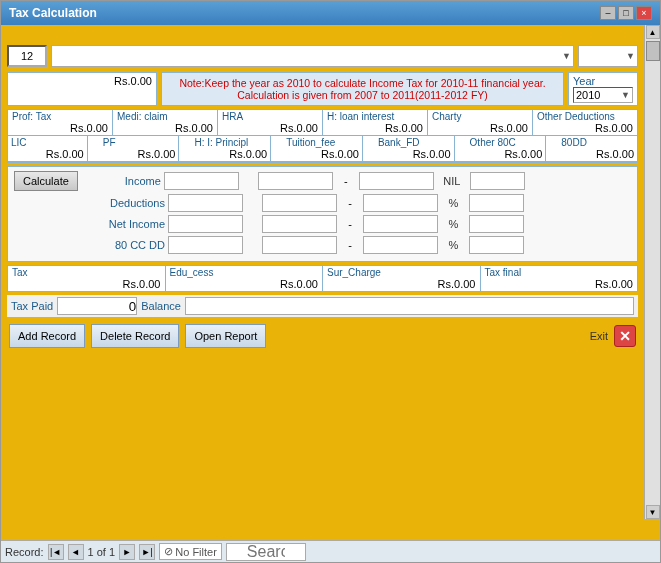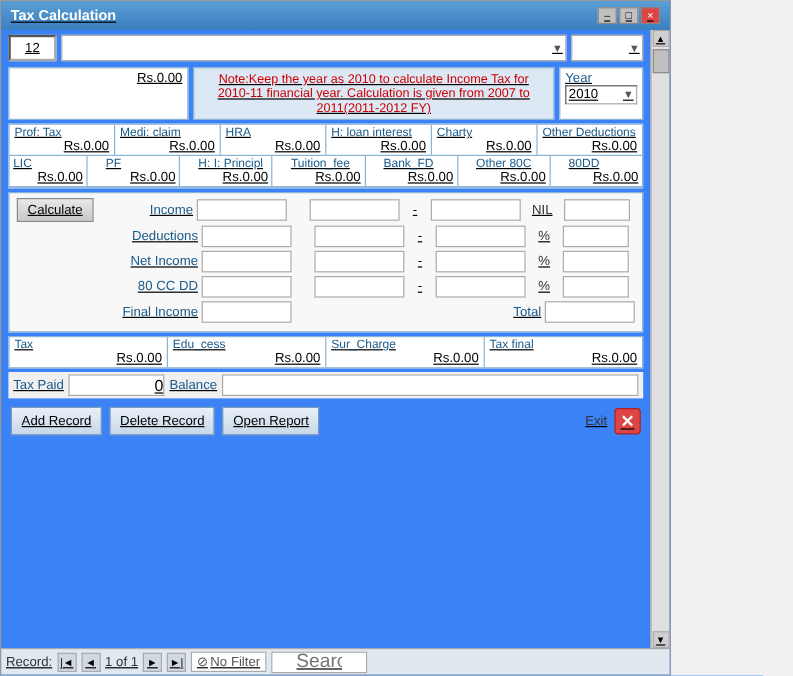--- a/index.html
+++ b/index.html
@@ -1,25 +1,24 @@
 <!DOCTYPE html>
 <html><head>
   <meta charset="utf-8">
   <style>
     * { box-sizing: border-box; margin: 0; padding: 0; }
     body { font-family: Arial, sans-serif; font-size: 11px; background: #f0f0f0; }
 
     .window {
-      width: 559px;
+      width: 661px;
       height: 563px;
       border: 1px solid #999;
-      background: #3b82f6;
+      background: #eab308;
       display: flex;
       flex-direction: column;
-      text-decoration: underline;
     }
 
     .title-bar {
       background: linear-gradient(to bottom, #5a9fd4, #3a7fbf);
       color: white;
       padding: 4px 8px;
       display: flex;
       align-items: center;
       justify-content: space-between;
       height: 24px;
@@ -61,21 +60,21 @@
     .scroll-arrow {
       width: 14px; height: 14px;
       background: #d0d0d0;
       border: 1px solid #aaa;
       display: flex; align-items: center; justify-content: center;
       font-size: 8px; cursor: pointer;
     }
 
     .main-area {
       flex: 1;
-      padding: 4px 6px;
+      padding: 20px 6px;
       overflow: hidden;
       display: flex;
       flex-direction: column;
       gap: 3px;
     }
 
     
     .row-top {
       display: flex;
       align-items: center;
@@ -298,20 +297,21 @@
     
     .status-bar {
       height: 22px;
       background: #e0e8f0;
       border-top: 1px solid #aaa;
       display: flex;
       align-items: center;
       padding: 0 4px;
       gap: 4px;
       flex-shrink: 0;
+      margin-top: 21px;
     }
     .status-record { color: #333; font-size: 11px; }
     .nav-btn {
       width: 16px; height: 16px;
       background: #d0d8e0;
       border: 1px solid #aaa;
       display: flex; align-items: center; justify-content: center;
       cursor: pointer;
       font-size: 9px;
     }
@@ -475,28 +475,20 @@
           <span style="width:68px;"></span>
           <span class="calc-label">80 CC DD</span>
           <input class="calc-input" type="text" value="" style="">
           <input class="calc-input" style="margin-left: 16px;" type="text" value="">
           <span class="calc-dash">-</span>
           <input class="calc-input2" type="text" value="" style="">
           <span class="calc-pct">%</span>
           <input class="calc-input3" type="text" value="" style="">
         </div>
 
-        <div class="calc-row">
-          <span style="width:68px;"></span>
-          <span class="calc-label">Final Income</span>
-          <input class="calc-input" type="text" value="" style="">
-          <span style="flex:1;"></span>
-          <span class="calc-total">Total</span>
-          <input class="calc-total-val" type="text" value="" style="">
-        </div>
       </div>
 
       <div class="tax-section">
         <div class="tax-cell">
           <div class="cell-label">Tax</div>
           <div class="cell-value">Rs.0.00</div>
         </div>
         <div class="tax-cell">
           <div class="cell-label">Edu_cess</div>
           <div class="cell-value">Rs.0.00</div>

